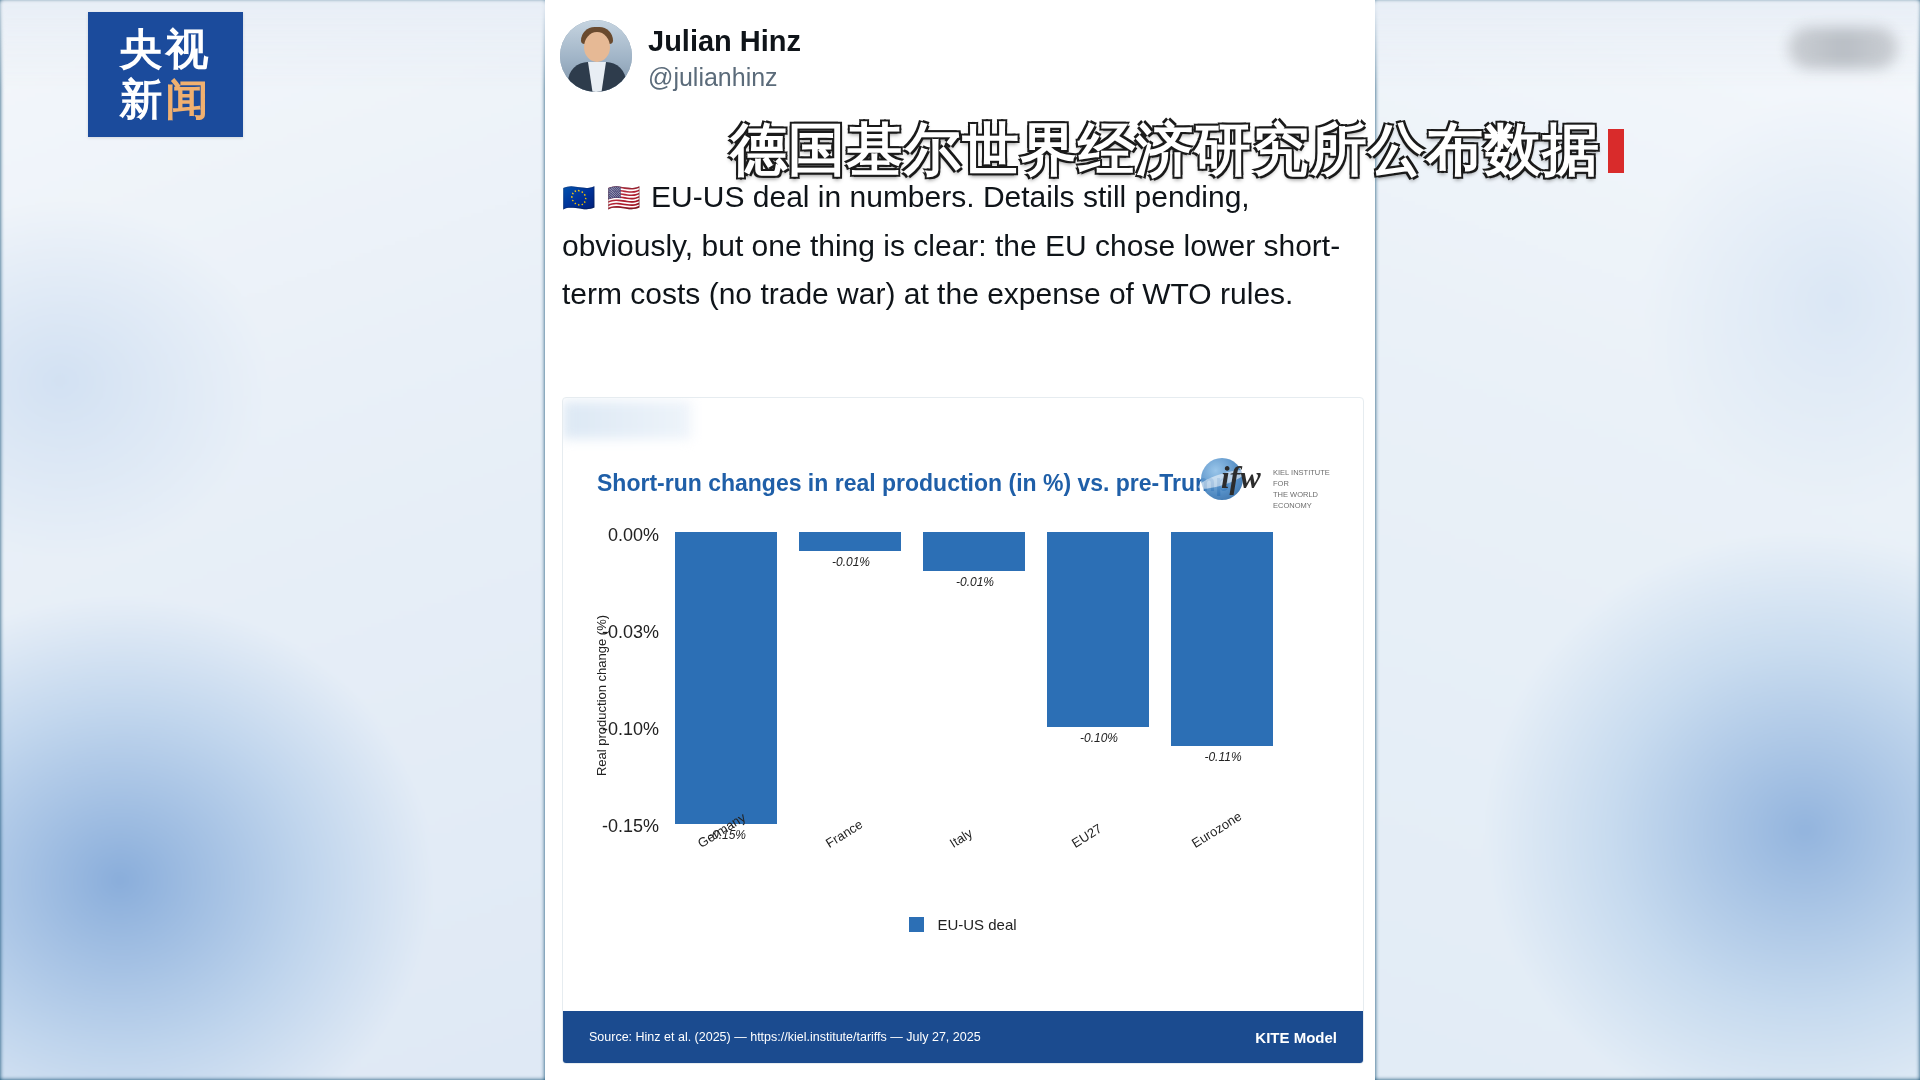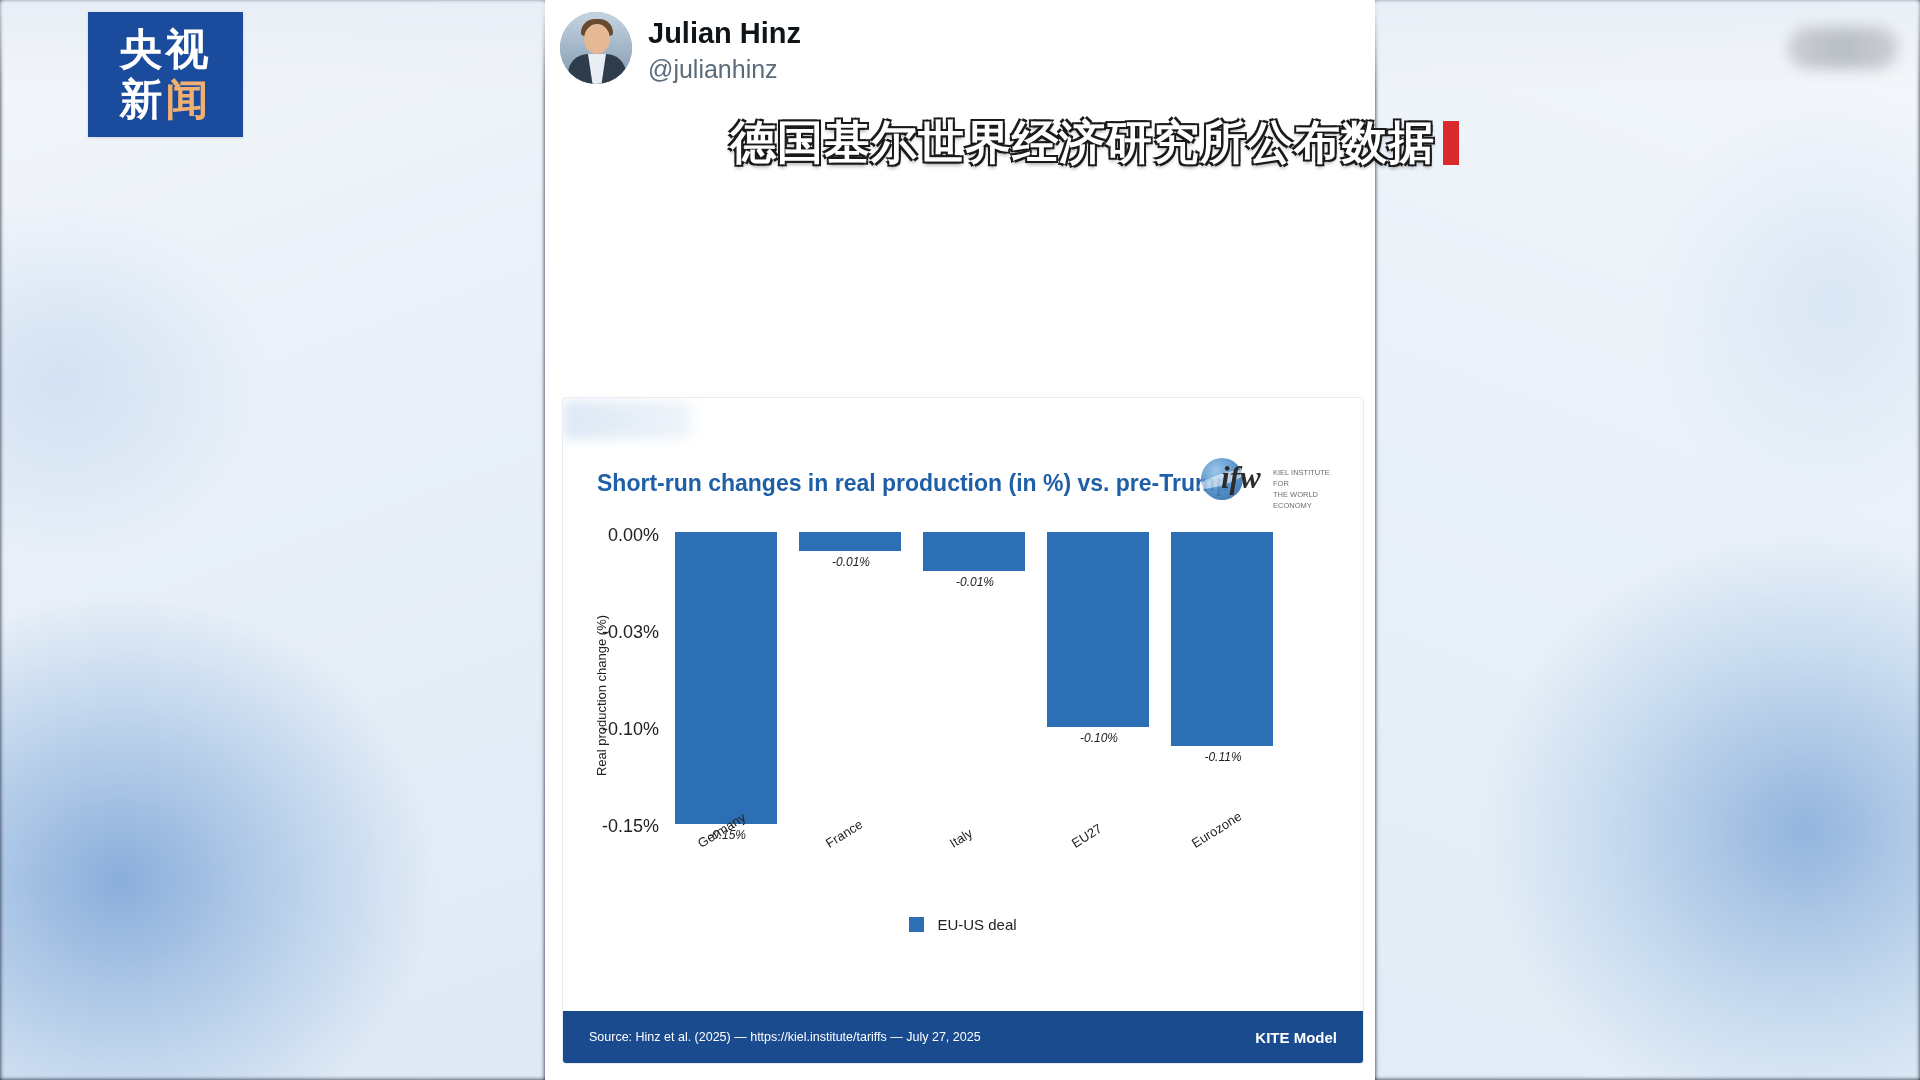--- a/index.html
+++ b/index.html
@@ -9,21 +9,21 @@
     height: 1080px;
     overflow: hidden;
     background: #ffffff;
     font-family: "Liberation Sans", sans-serif;
   }
 
   #stage {
     position: relative;
     width: 1920px;
     height: 1080px;
-    background: #0f172a;
+    background: #0c4a6e;
     overflow: hidden;
   }
 
   
   .bg-left {
     position: absolute;
     left: 0; top: 0;
     width: 545px; height: 1080px;
     background:
       radial-gradient(ellipse 420px 380px at 120px 880px, rgba(64,122,196,0.55) 0%, rgba(110,160,215,0.30) 45%, rgba(255,255,255,0) 75%),
@@ -82,21 +82,21 @@
   
   .tweet-card {
     position: absolute;
     left: 545px; top: 0;
     width: 830px; height: 1080px;
     background: #ffffff;
   }
 
   .tweet-head {
     position: absolute;
-    left: 15px; top: 12px;
+    left: 15px; top: 20px;
     display: flex;
     align-items: flex-start;
   }
   .avatar {
     width: 72px; height: 72px;
     border-radius: 50%;
     overflow: hidden;
     flex: none;
     background: #8aa0b4;
     position: relative;
@@ -155,21 +155,21 @@
   
   .caption {
     position: absolute;
     left: 730px; top: 112px;
     display: flex;
     align-items: center;
     z-index: 40;
   }
   .caption .txt {
     font-family: "DejaVu Sans", sans-serif;
-    font-size: 46px;
+    font-size: 57px;
     font-weight: bold;
     color: #ffffff;
     letter-spacing: 1px;
     text-shadow:
       -2px -2px 0 #1a1a1a, 2px -2px 0 #1a1a1a,
       -2px  2px 0 #1a1a1a, 2px  2px 0 #1a1a1a,
        0    3px 4px rgba(0,0,0,0.45);
     white-space: nowrap;
   }
   .caption .redbar {
@@ -373,20 +373,24 @@
         <div class="shirt"></div>
       </div>
       <div class="name-block">
         <div class="display-name">Julian Hinz</div>
         <div class="handle">@julianhinz</div>
       </div>
     </div>
 
     <div class="blur-chip"></div>
 
+    <div class="tweet-text">
+      <span class="flag">🇪🇺 🇺🇸</span>
+      <span>EU-US deal in numbers. Details still pending, obviously, but one thing is clear: the EU chose lower short-term costs (no trade war) at the expense of WTO rules.</span>
+    </div>
 
     <div class="chart-card">
       <div class="chart-ghost"></div>
 
       <div class="chart-title">Short-run changes in real production (in %) vs. pre-Trump</div>
 
       <div class="ifw-logo">
         <div class="globe"></div>
         <div class="ifw">ifw</div>
         <div class="sub">KIEL INSTITUTE FOR<br>THE WORLD ECONOMY</div>

